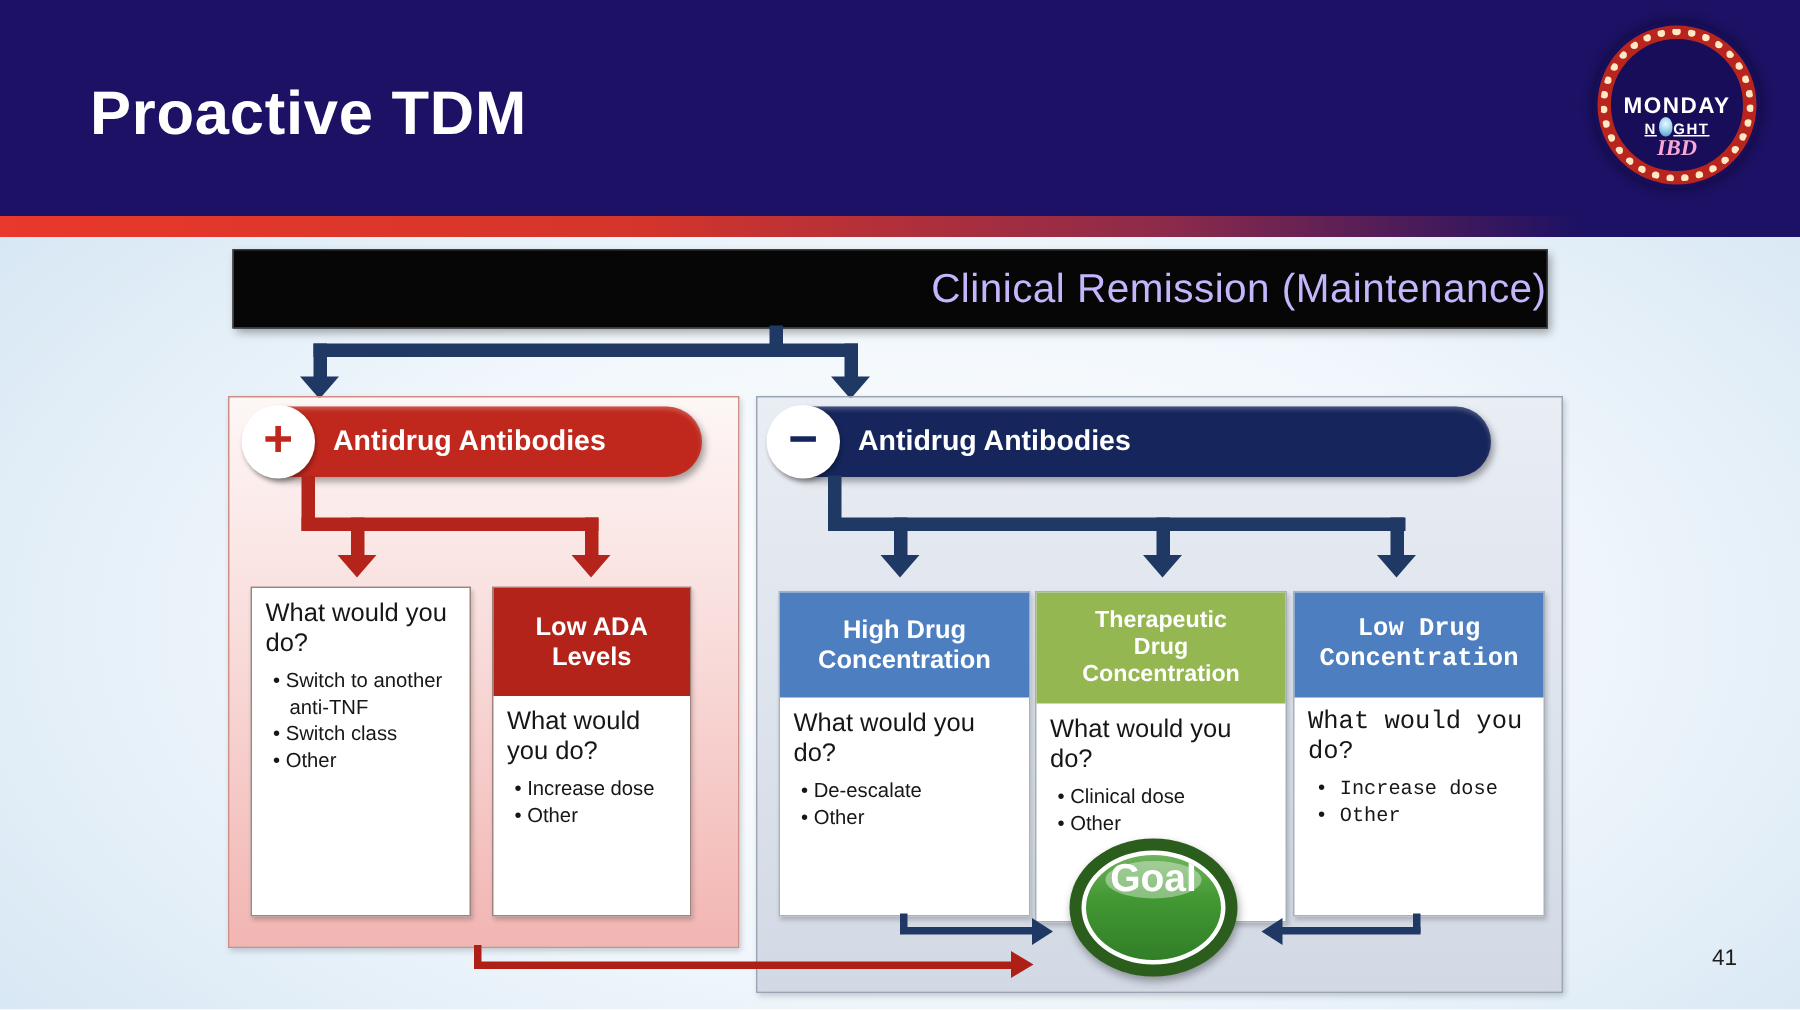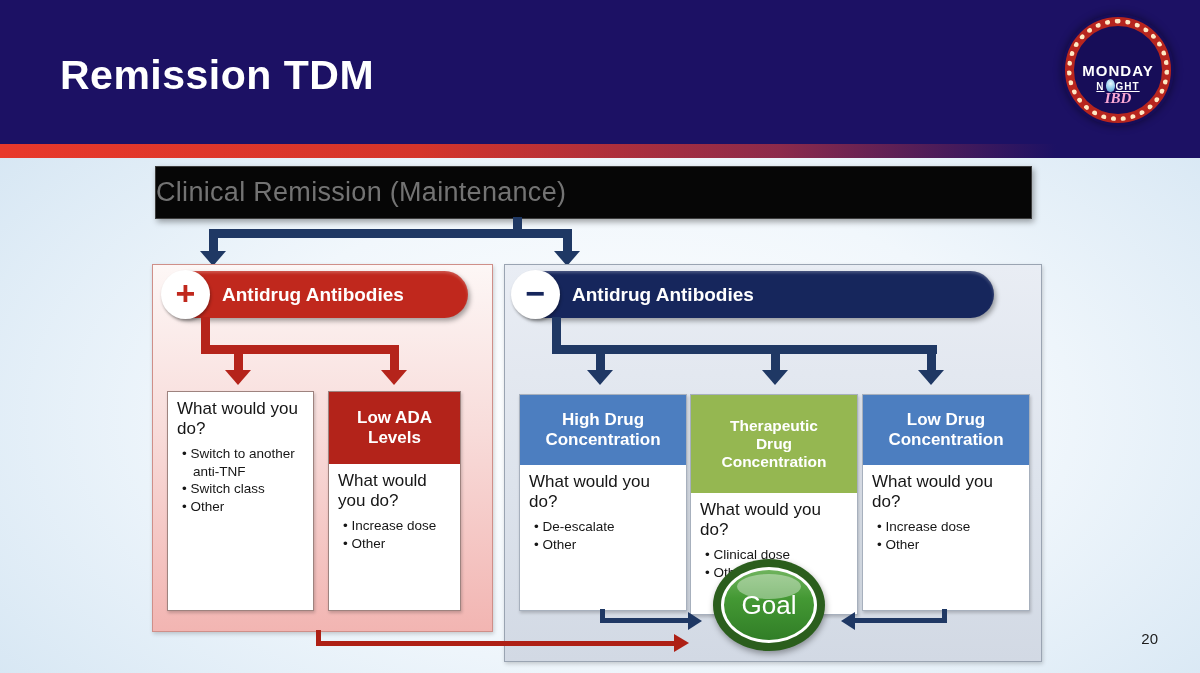--- a/index.html
+++ b/index.html
@@ -22,21 +22,21 @@
     color:#fff;font-weight:bold;line-height:1.05;padding-top:2px;}
   .logo-l1{font-size:15px;letter-spacing:1px;margin-top:28px;}
   .logo-l2{font-size:10px;letter-spacing:1px;text-decoration:underline;}
   .bulb{display:inline-block;width:9px;height:13px;margin:0 1px;vertical-align:-2px;
     background:radial-gradient(circle at 50% 35%,#eafaff 0%,#8ec9ea 55%,#4d8fc0 100%);
     border-radius:50% 50% 46% 46%;}
   .logo-script{font-family:"Liberation Serif",serif;font-style:italic;color:#f9a8d4;font-size:15px;font-weight:bold;margin-top:-1px;}
   
   .rootbox{position:absolute;left:155px;top:166px;width:875px;height:51px;background:#060606;
     border:1px solid #3c3c3c;box-shadow:2px 3px 6px rgba(0,0,0,.35);
-    display:flex;align-items:center;justify-content:flex-start;color:#737373;font-size:27px;letter-spacing:.3px;}
+    display:flex;align-items:center;justify-content:flex-end;color:#c4b5fd;font-size:27px;letter-spacing:.3px;}
   
   .ln{position:absolute;}
   .navy{background:#1f3864;}
   .red{background:#b5241b;}
   .tri-down{position:absolute;width:0;height:0;border-left:13px solid transparent;border-right:13px solid transparent;}
   .tri-down.navy{background:none;border-top:15px solid #1f3864;}
   .tri-down.red{background:none;border-top:15px solid #b5241b;}
   .tri-right{position:absolute;width:0;height:0;border-top:9px solid transparent;border-bottom:9px solid transparent;}
   .tri-right.navy{background:none;border-left:14px solid #1f3864;}
   .tri-right.redsm{background:none;border-left:15px solid #ae2015;}
@@ -62,45 +62,45 @@
   .sign-minus span{color:#16265c;}
   .pill-label{color:#fff;font-weight:bold;font-size:19px;padding-left:58px;}
   
   .card{position:absolute;background:#fff;box-shadow:1px 2px 3px rgba(0,0,0,.2);}
   .card-left{border:1px solid #9e837f;}
   .card-right{border:1px solid #a7b0bd;}
   .card-head{display:flex;align-items:center;justify-content:center;text-align:center;
     color:#fff;font-weight:bold;line-height:1.18;}
   .head-red{background:#b3231a;height:72px;font-size:17px;padding:0 18px;}
   .head-blue{background:#4c7ec0;height:70px;font-size:17px;padding:0 4px;}
-  .head-green{background:#95b751;height:74px;font-size:15.5px;padding:12px 28px;}
+  .head-green{background:#95b751;height:74px;font-size:15.5px;padding:0 28px;}
   .card-body{padding:7px 4px 0 9px;color:#161616;}
   .q{margin:0 0 6px 0;font-size:17px;line-height:1.18;}
   .blist{margin:0;padding:0 0 0 5px;list-style:none;font-size:13.5px;line-height:1.3;}
   .blist li{padding-left:11px;text-indent:-11px;}
   .blist li::before{content:"• ";}
   
   .goal{position:absolute;left:208px;top:294px;width:112px;height:92px;border-radius:50%;
     background:#2b5e1d;z-index:5;box-shadow:1px 3px 6px rgba(0,0,0,.35);}
   .goal-inner{position:absolute;inset:8px;border-radius:50%;border:3px solid #fff;
     background:linear-gradient(180deg,#6fb35d 0%,#449934 40%,#317e27 100%);
-    display:flex;align-items:center;justify-content:center;overflow:hidden;}
+    display:flex;align-items:flex-start;justify-content:center;overflow:hidden;font-weight:bold;}
   .goal-inner::before{content:"";position:absolute;left:14%;right:14%;top:6%;height:36%;
     background:rgba(255,255,255,.38);border-radius:50%;}
   .goal-label{position:relative;color:#fff;font-size:26px;}
   
   .pagenum{position:absolute;right:42px;top:630px;font-size:15px;color:#1c1c1c;}
 </style>
 </head>
 <body>
 
 <div class="slide">
 
   <div class="hdr">
-    <div class="hdr-title">Remission TDM</div>
+    <div class="hdr-title">Proactive TDM</div>
     <div class="logo">
       <div class="logo-ring"></div>
       <div class="logo-dots"></div>
       <div class="logo-txt">
         <div class="logo-l1">MONDAY</div>
         <div class="logo-l2"><span>N</span><span class="bulb"></span><span>GHT</span></div>
         <div class="logo-script">IBD</div>
       </div>
     </div>
   </div>
@@ -187,21 +187,21 @@
       <div class="card-head head-green">Therapeutic Drug Concentration</div>
       <div class="card-body">
         <p class="q">What would you do?</p>
         <ul class="blist">
             <li>Clinical dose</li>
             <li>Other</li>
           </ul>
       </div>
     </div>
 
-    <div class="card card-right" style="left:357px;top:129px;width:166px;height:215px;">
+    <div class="card card-right" style="left:357px;top:129px;width:166px;height:215px;font-family:Liberation Mono, monospace;">
       <div class="card-head head-blue">Low Drug Concentration</div>
       <div class="card-body">
         <p class="q">What would you do?</p>
         <ul class="blist">
             <li>Increase dose</li>
             <li>Other</li>
           </ul>
       </div>
     </div>
 
@@ -217,14 +217,14 @@
       <div class="goal-inner">
         <span class="goal-label">Goal</span>
       </div>
     </div>
   </section>
 
   <div class="ln" style="left:316px;top:630px;width:5px;height:16px;background:#ae2015;"></div>
   <div class="ln" style="left:316px;top:641px;width:358px;height:5px;background:#ae2015;"></div>
   <div class="tri-right redsm" style="left:674px;top:634px;"></div>
 
-  <div class="pagenum">20</div>
+  <div class="pagenum">41</div>
 </div>
 
 </body></html>

